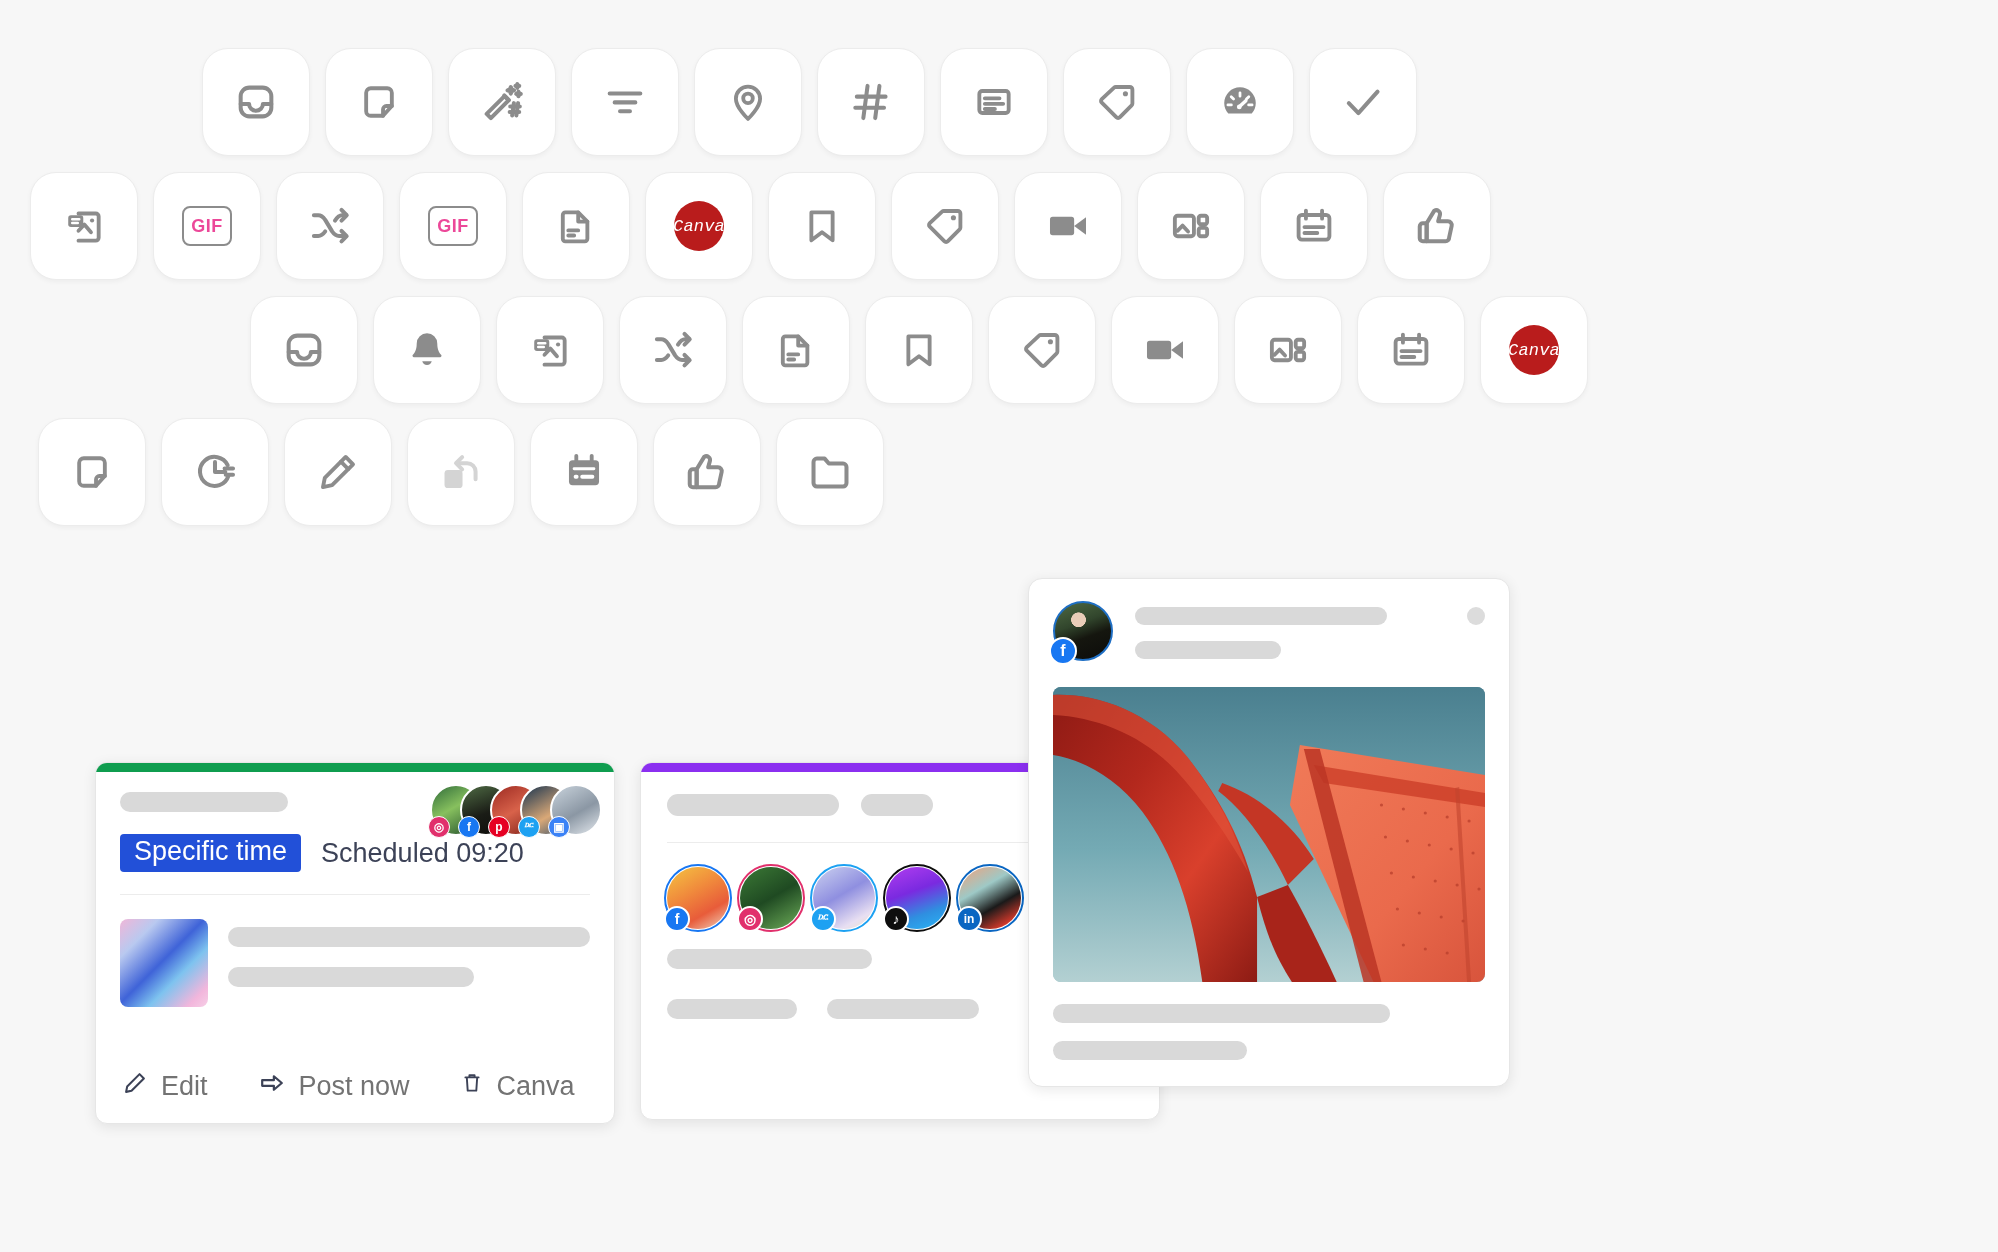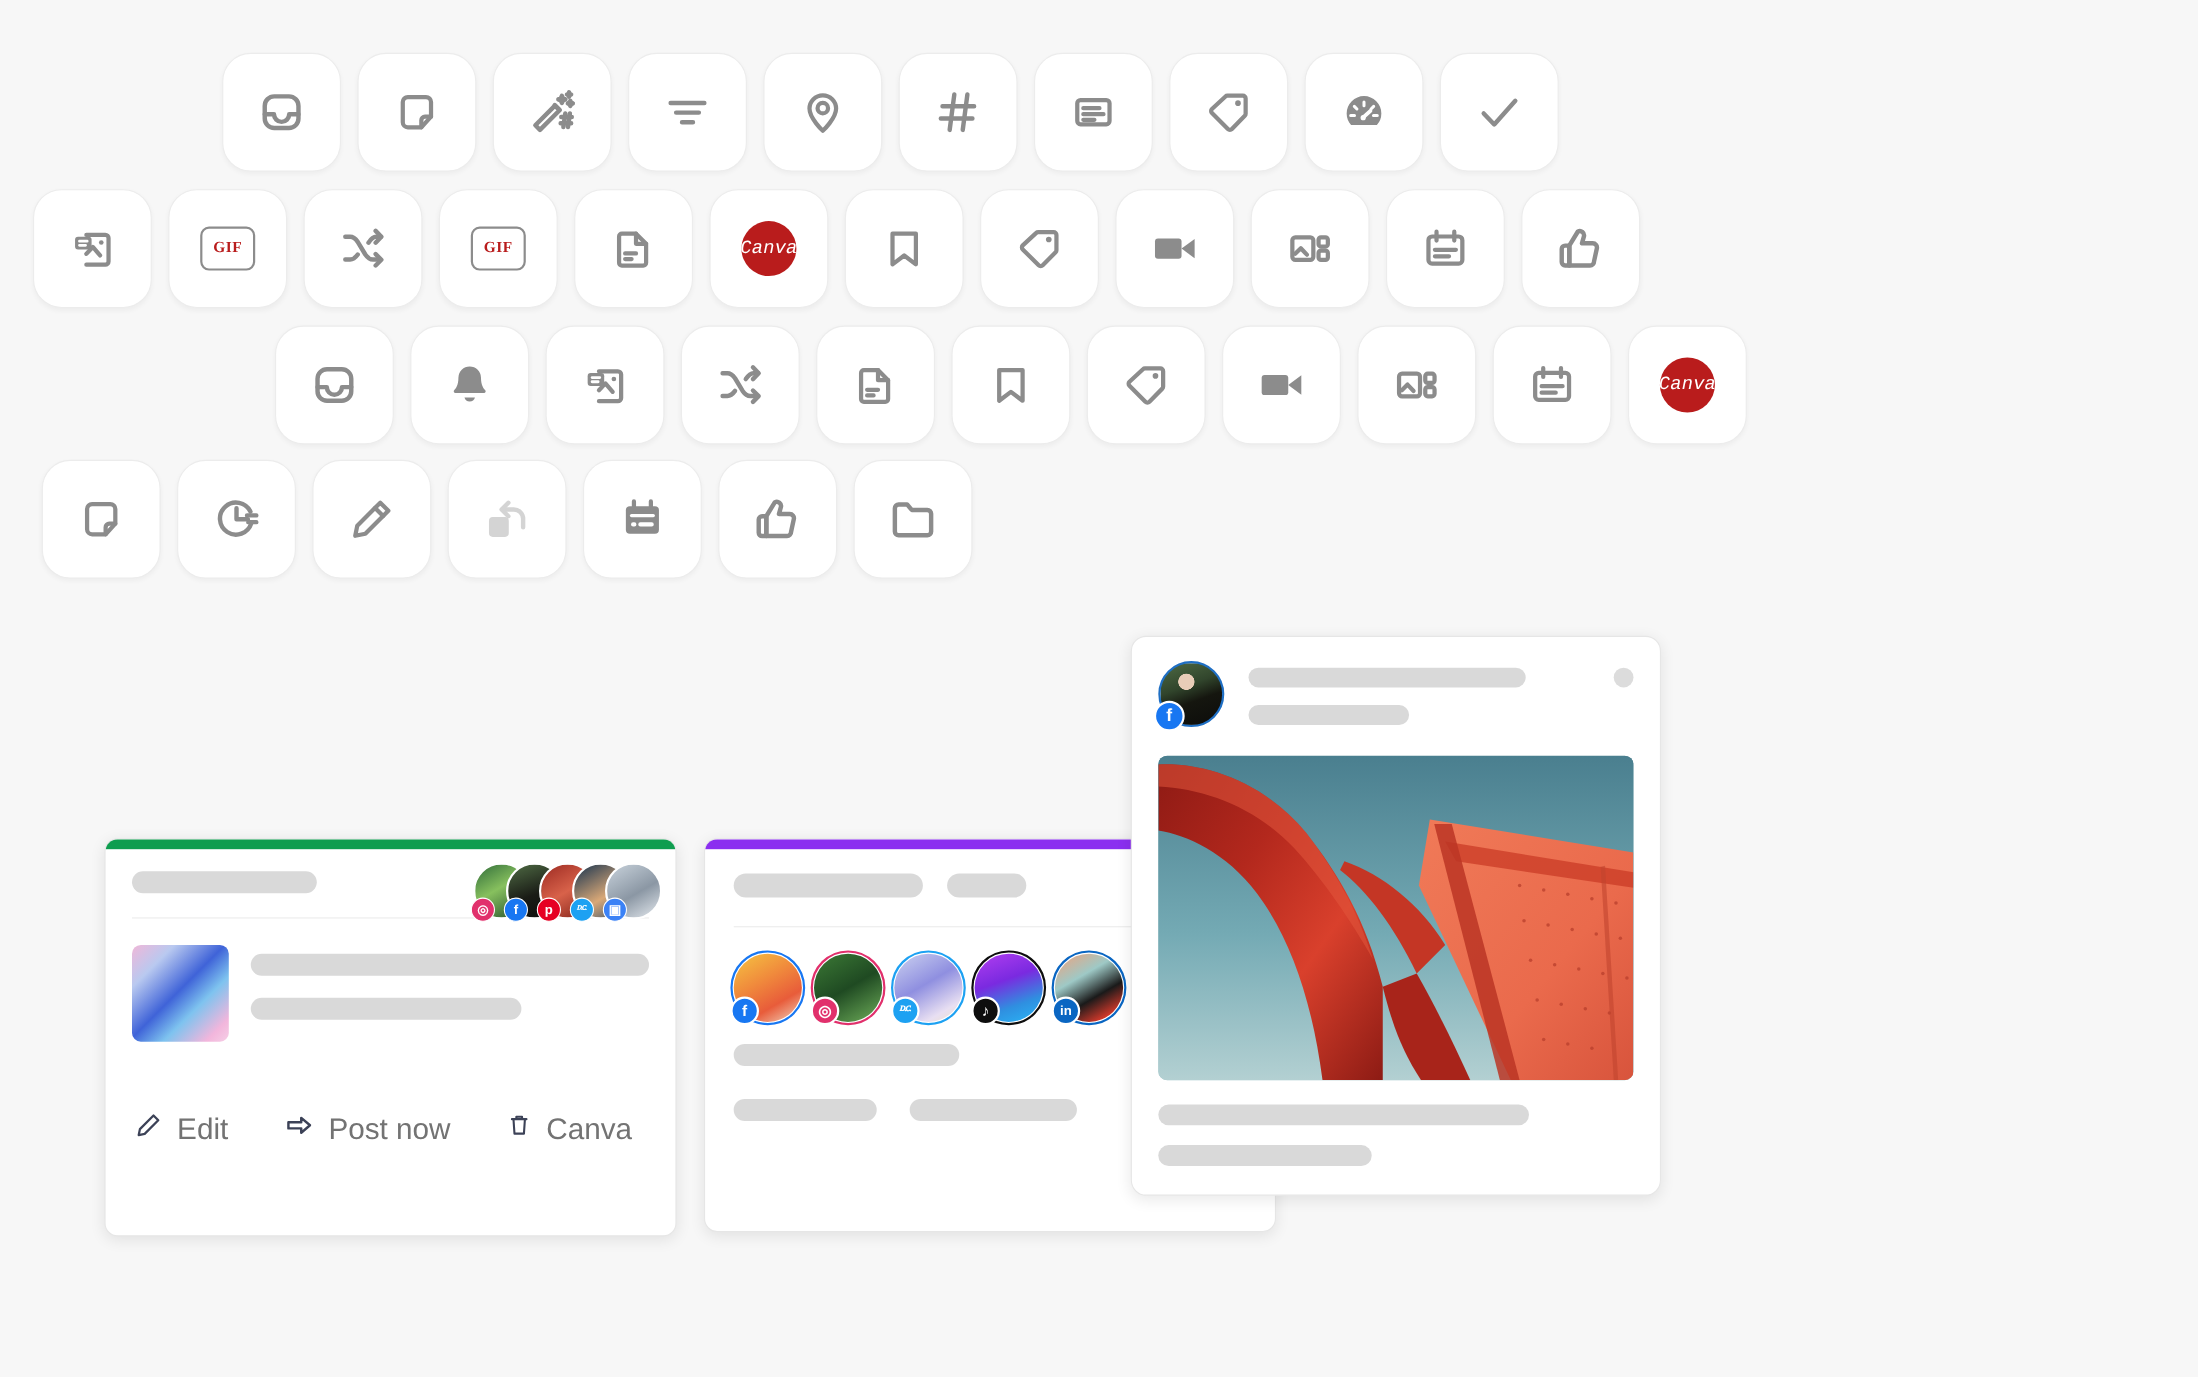--- a/index.html
+++ b/index.html
@@ -28,24 +28,24 @@
   .gfill-light { fill: #d4d4d4; }
   .canva-dot {
     width: 50px; height: 50px; border-radius: 50%;
     background: #b91c1c; color: #fff;
     display: flex; align-items: center; justify-content: center;
     font-family: Liberation Mono, monospace; font-style: italic;
     font-size: 17px; letter-spacing: .2px;
   }
   .gif-box {
     width: 50px; height: 40px; border: 2.4px solid #8c8c8c;
-    border-radius: 8px; color: #b91c1c;
+    border-radius: 8px; color: #ec4899;
     display: flex; align-items: center; justify-content: center;
-    font-size: 14px; font-weight: 700; letter-spacing: .5px;
-    font-family: Liberation Serif, serif;
+    font-size: 18px; font-weight: 700; letter-spacing: .5px;
+    font-family: Liberation Sans, sans-serif;
   }
 
   
   .card {
     position: absolute; background: #fff;
     border: 1px solid #e6e6e6; border-radius: 12px;
     box-shadow: 0 3px 14px rgba(0,0,0,0.09);
     overflow: hidden;
   }
   .card-topbar { height: 9px; width: 100%; }
@@ -500,20 +500,24 @@
           <div class="av-badge" style="background:#e60023;">p</div>
         </div>
         <div class="av-wrap">
           <div class="av-img" style="background:linear-gradient(150deg,#15324f,#d9a877 60%,#33506b);"></div>
           <div class="av-badge" style="background:#1da1f2;">𝄊</div>
         </div>
         <div class="av-wrap">
           <div class="av-img" style="background:linear-gradient(150deg,#c9d3dc,#8b97a4 55%,#e4e9ee);"></div>
           <div class="av-badge" style="background:#3b82f6;">▣</div>
         </div>
+      </div>
+      <div class="sched-row">
+        <span class="badge-specific">Specific time</span>
+        <span class="sched-when">Scheduled 09:20</span>
       </div>
       <div class="divider"></div>
     </div>
     <div class="sched-body">
       <div class="thumb"></div>
       <div class="sk-lines">
         <div class="sk"></div>
         <div class="sk"></div>
       </div>
     </div>

